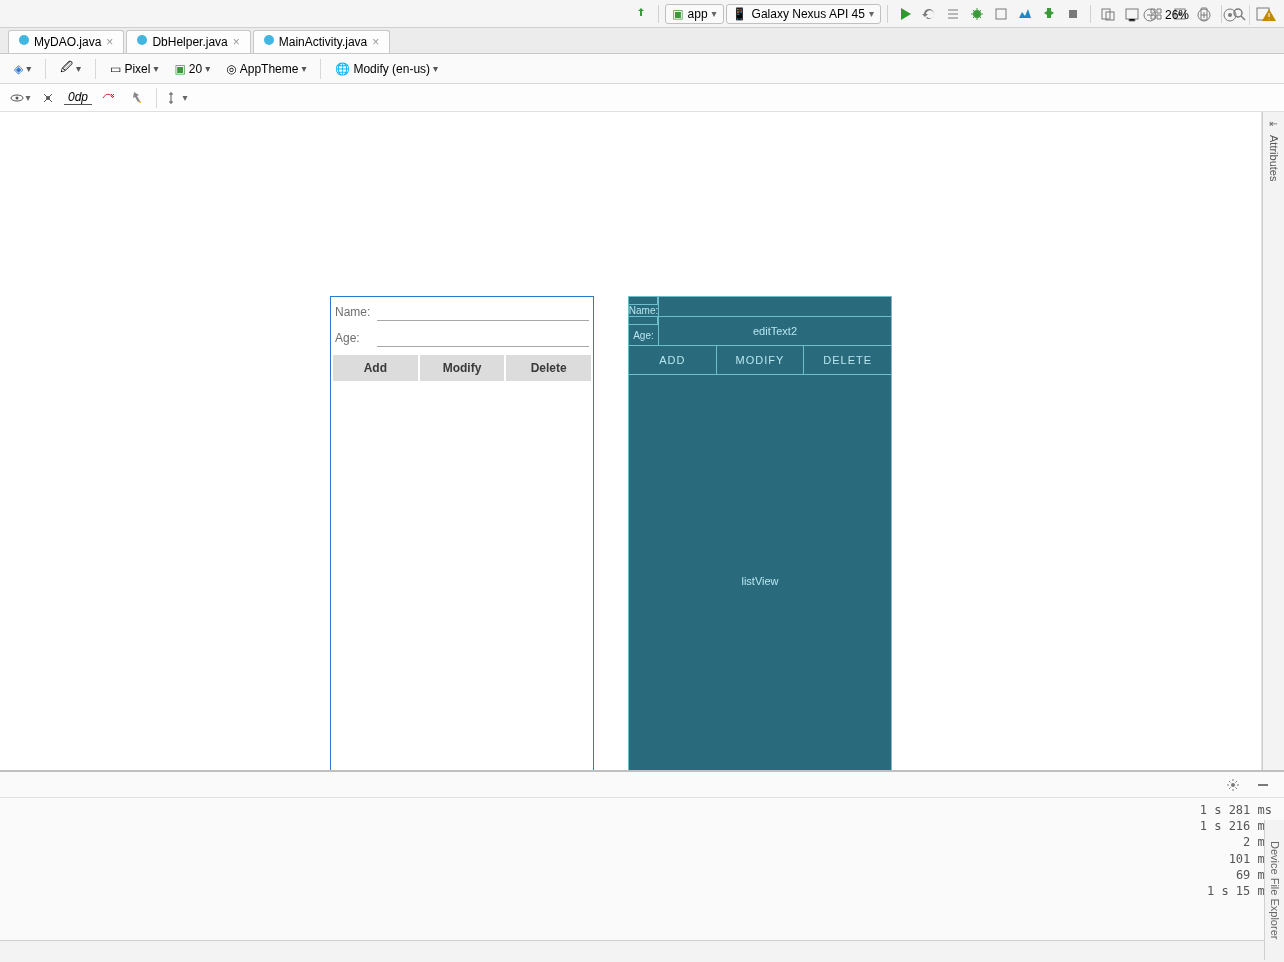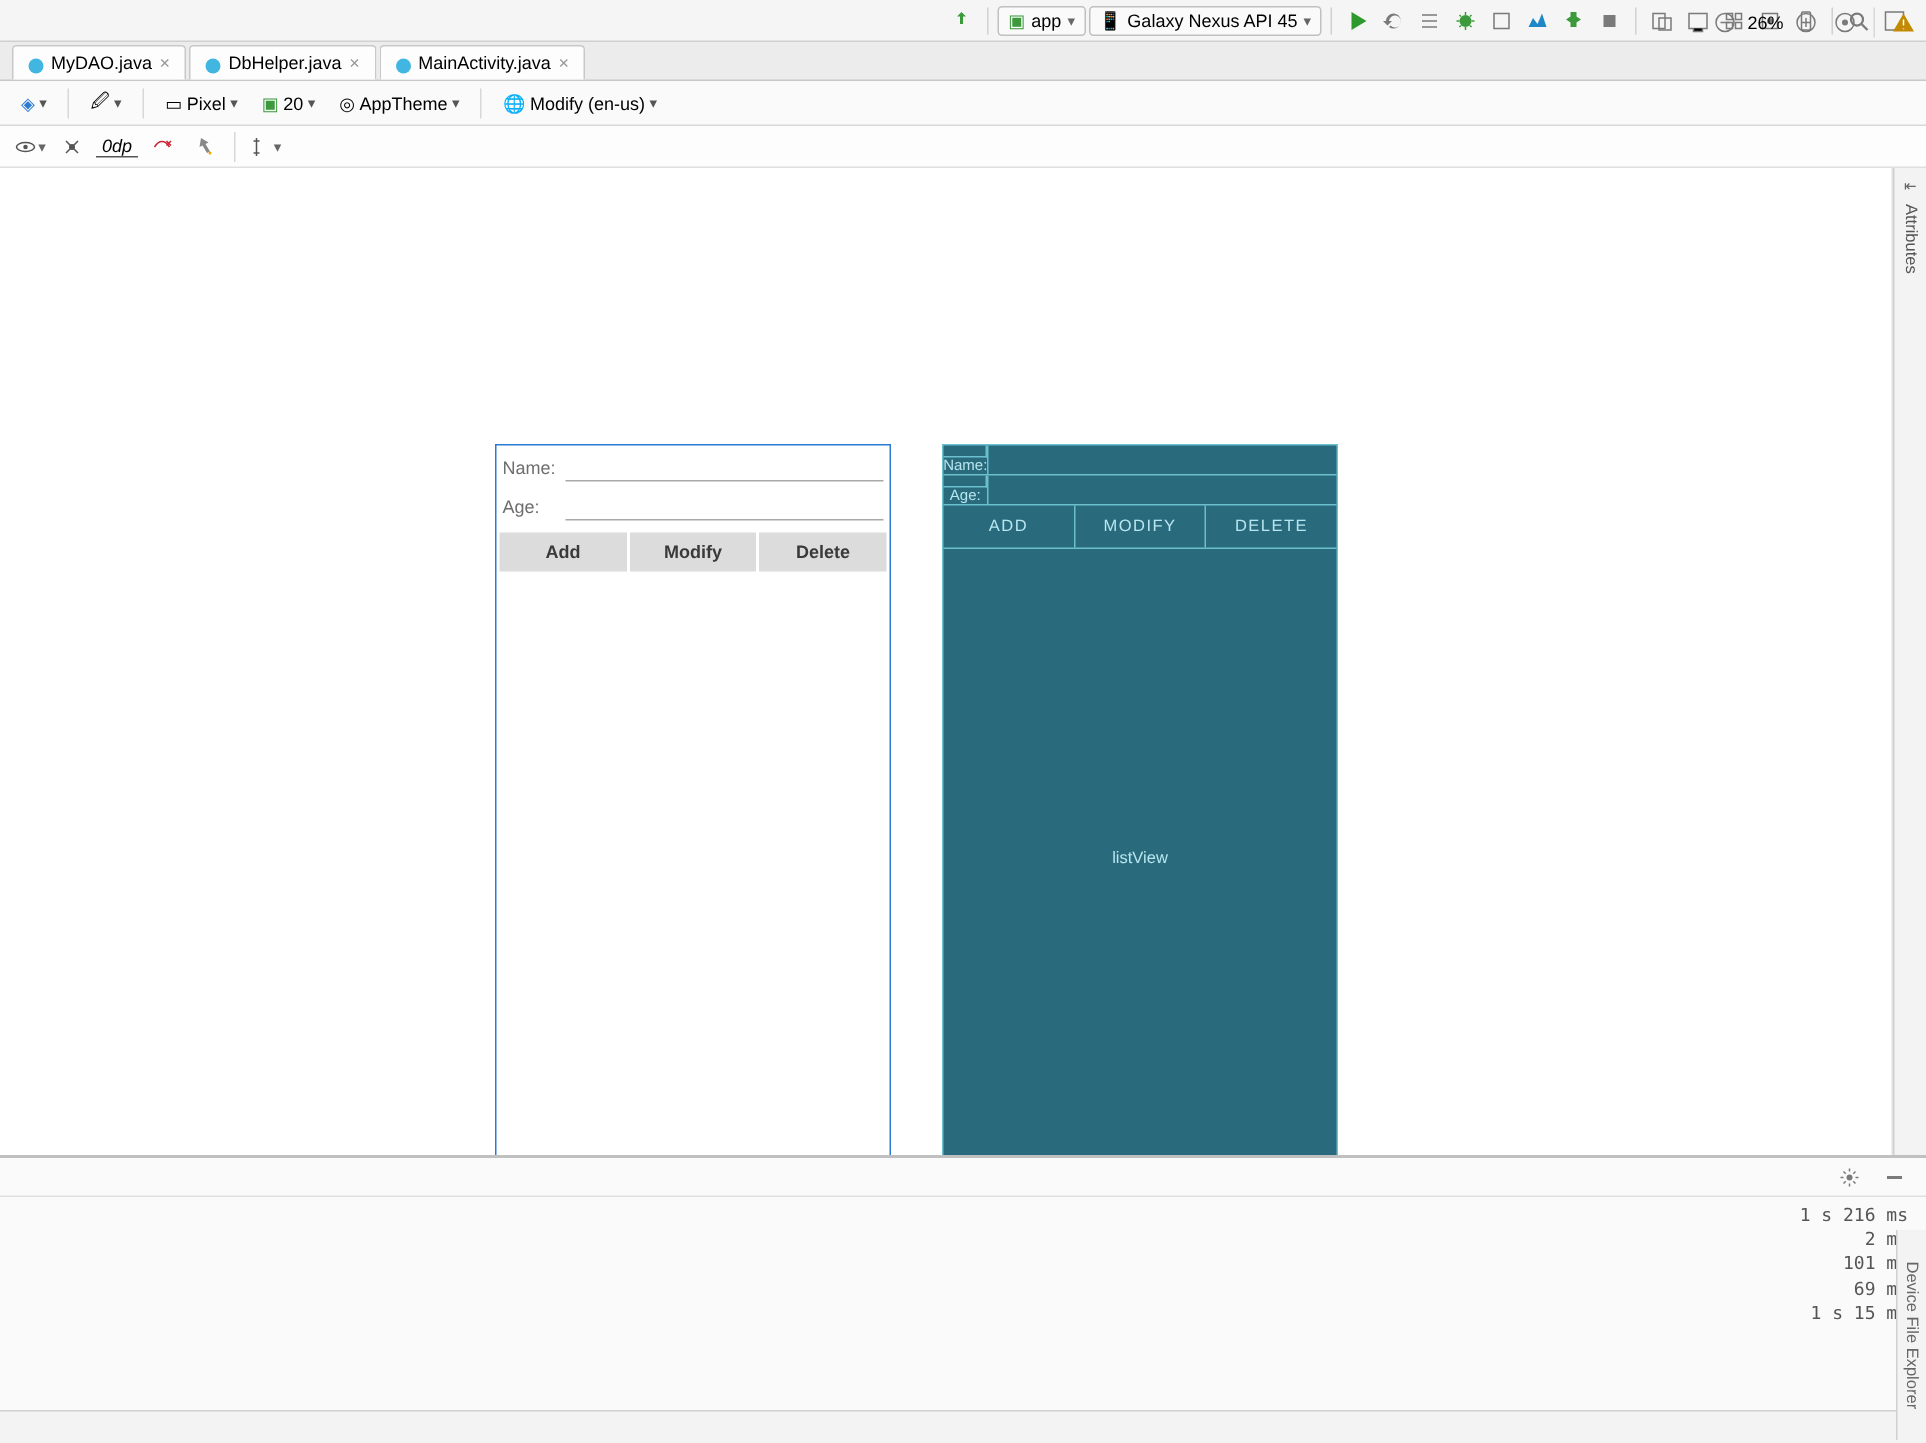--- a/index.html
+++ b/index.html
@@ -58,21 +58,21 @@
 
 .tabs-bar {
   height: 26px;
   background: #ececec;
   display:flex;
   align-items:flex-end;
   padding-left: 8px;
   border-bottom:1px solid #c8c8c8;
 }
 .file-tab {
-  display:flex; align-items:flex-end; gap:5px;
+  display:flex; align-items:flex-start; gap:5px;
   padding: 4px 10px;
   background:#fdfdfd;
   border:1px solid #c8c8c8;
   border-bottom:none;
   border-radius:3px 3px 0 0;
   margin-right:2px;
   font-size:12px;
   cursor:pointer;
   margin-top:16px;
 }
@@ -447,20 +447,21 @@
           <div class="bp-cell-lblwrap">
             <div class="bp-corner"></div>
             <div class="bp-lbl">Name:</div>
           </div>
         </div>
         <div class="bp-row">
           <div class="bp-cell-lblwrap">
             <div class="bp-corner"></div>
             <div class="bp-lbl">Age:</div>
           </div>
+          <div class="bp-field">editText2</div>
         </div>
         <div class="bp-btns">
           <div class="bp-btn">ADD</div>
           <div class="bp-btn">MODIFY</div>
           <div class="bp-btn">DELETE</div>
         </div>
         <div class="bp-list">listView</div>
       </div>
     </div>
   </div>
@@ -479,20 +480,21 @@
           <path fill="none" stroke="currentColor" d="M8 2v2M8 12v2M2 8h2M12 8h2M4 4l1.5 1.5M10.5 10.5L12 12M4 12l1.5-1.5M10.5 5.5L12 4"></path>
         </svg>
       </div>
     <div class="tb-btn greytxt">
         <svg viewBox="0 0 16 16">
           <path stroke="currentColor" stroke-width="2" d="M3 8h10"></path>
         </svg>
       </div>
   </div>
   <div class="build-log">
+    <div>1 s 281 ms</div>
     <div>1 s 216 ms</div>
     <div>2 ms</div>
     <div>101 ms</div>
     <div>69 ms</div>
     <div>1 s 15 ms</div>
   </div>
 </div>
 
 <div class="right-side-tab">
   <span>Device File Explorer</span>

